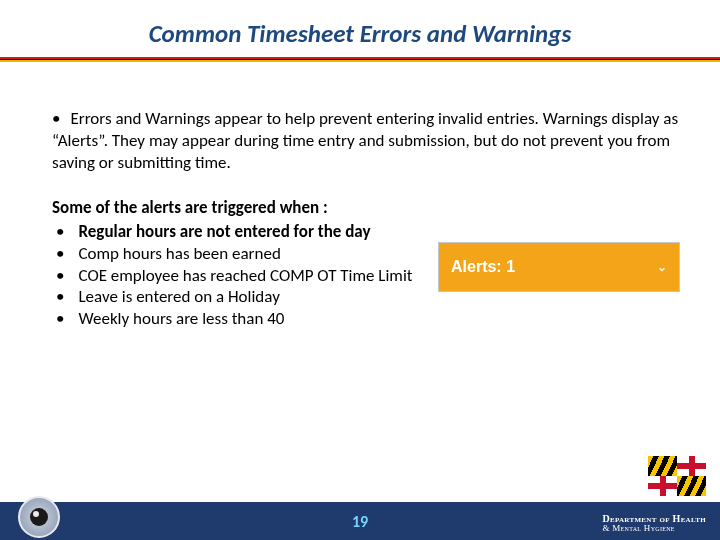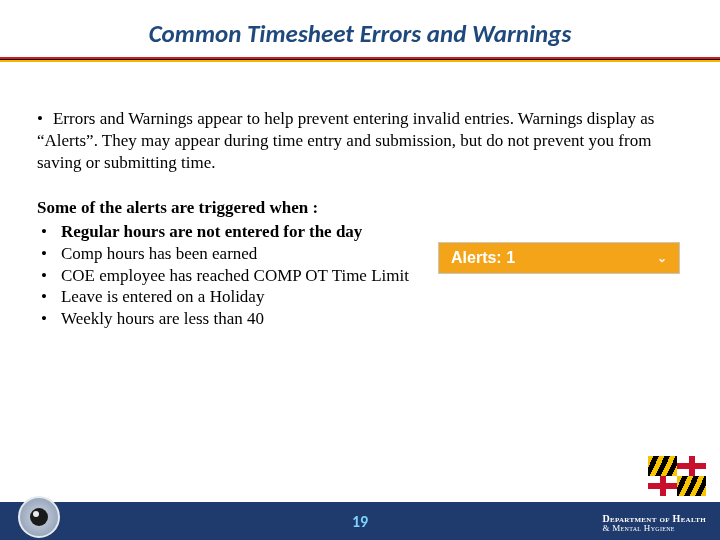--- a/index.html
+++ b/index.html
@@ -19,45 +19,44 @@
     font-size: 25px;
     padding: 18px 0 8px 0;
     border-radius: 18px;
   }
   .rule {
     width: 100%;
     height: 5px;
     background: linear-gradient(to bottom, #d7191c 0%, #d7191c 33%, #000000 33%, #000000 66%, #f4b400 66%, #f4b400 100%);
   }
   .content {
-    padding: 46px 40px 0 37px;
+    padding: 46px 40px 0 52px;
     color: #000000;
     font-size: 17px;
     line-height: 1.28;
-    font-family: Liberation Serif, serif;
   }
   .para { margin-bottom: 24px; }
   .para .first-bullet::before {
     content: "•";
     margin-right: 10px;
   }
   .list-intro { font-weight: 700; margin-bottom: 2px; }
   .alert-list { list-style: none; }
   .alert-list li::before {
     content: "•";
     margin-right: 14px;
   }
   .alert-list li { padding-left: 4px; }
 
   .alert-badge {
     position: absolute;
     top: 242px;
     right: 40px;
     width: 242px;
-    height: 32px;
+    height: 50px;
     background: #f4a418;
     border: 1px solid #c7c7c7;
     color: #ffffff;
     font-family: Arial, sans-serif;
     font-weight: 700;
     font-size: 16px;
     display: flex;
     align-items: center;
     padding: 0 12px;
     justify-content: space-between;

